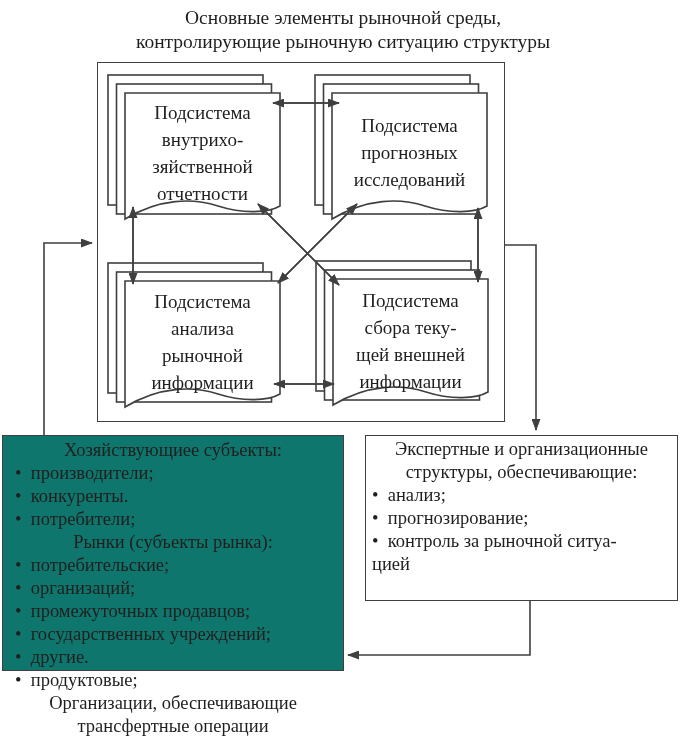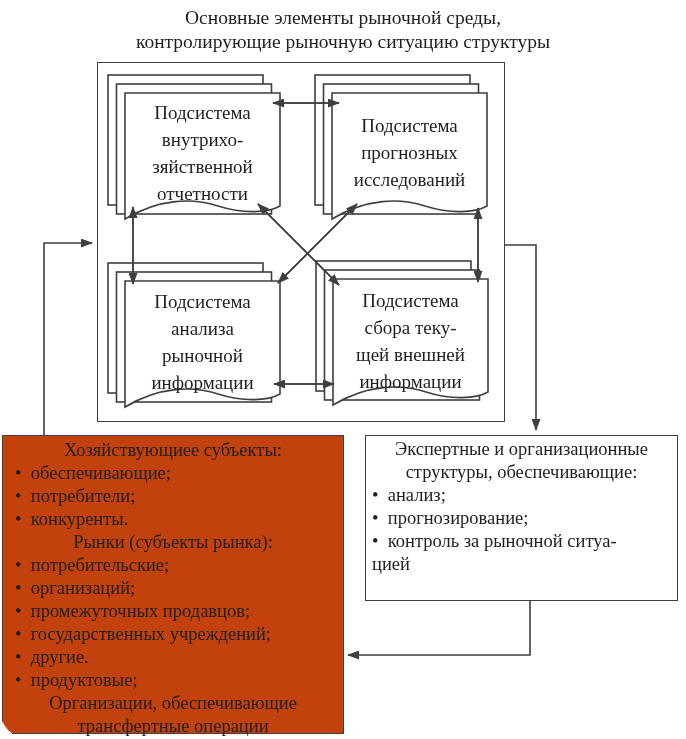--- a/index.html
+++ b/index.html
@@ -12,21 +12,21 @@
   .abs{position:absolute;}
   #title{
     left:60px;top:6px;width:566px;text-align:center;
     font-size:19.5px;line-height:24px;white-space:pre-line;
   }
   .frame{
     position:absolute;border:1.6px solid #3f3f3f;background:transparent;
     box-sizing:border-box;
   }
   #big-box{left:97px;top:62px;width:408px;height:360px;}
-  #left-box{left:2px;top:435px;width:342px;height:299px;background:#c2410c;}
+  #left-box{left:2px;top:435px;width:342px;height:236px;background:#0f766e;}
   #right-box{left:365px;top:435px;width:313px;height:166px;background:#fff;}
   #diagram-svg{left:0;top:0;width:686px;height:739px;pointer-events:none;}
   .stack-label{
     position:absolute;width:155px;text-align:center;
     font-size:19px;line-height:27px;white-space:pre-line;
   }
   #label-tl{left:125px;top:99px;}
   #label-tr{left:332px;top:112px;}
   #label-bl{left:125px;top:288px;}
   #label-br{left:333px;top:287px;}
@@ -126,23 +126,23 @@
 информации</div>
   <div id="label-br" class="stack-label">Подсистема
 сбора теку-
 щей внешней
 информации</div>
 
   <div id="left-box" class="frame">
     <div class="box-content">
       <div class="center-line">Хозяйствующиее субъекты:</div>
       <ul class="plain">
-        <li>обеспечивающие;</li>
+        <li>производители;</li>
+        <li>конкуренты.</li>
         <li>потребители;</li>
-        <li>конкуренты.</li>
       </ul>
       <div class="center-line">Рынки (субъекты рынка):</div>
       <ul class="plain">
         <li>потребительские;</li>
         <li>организаций;</li>
         <li>промежуточных продавцов;</li>
         <li>государственных учреждений;</li>
         <li>другие.</li>
         <li>продуктовые;</li>
       </ul>

